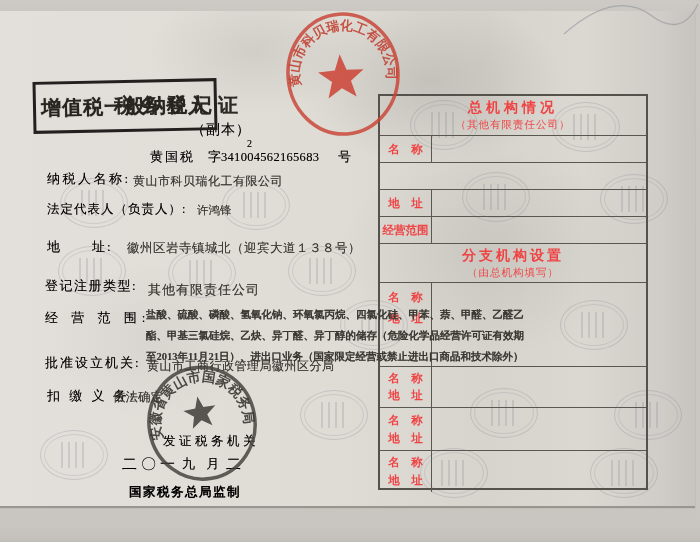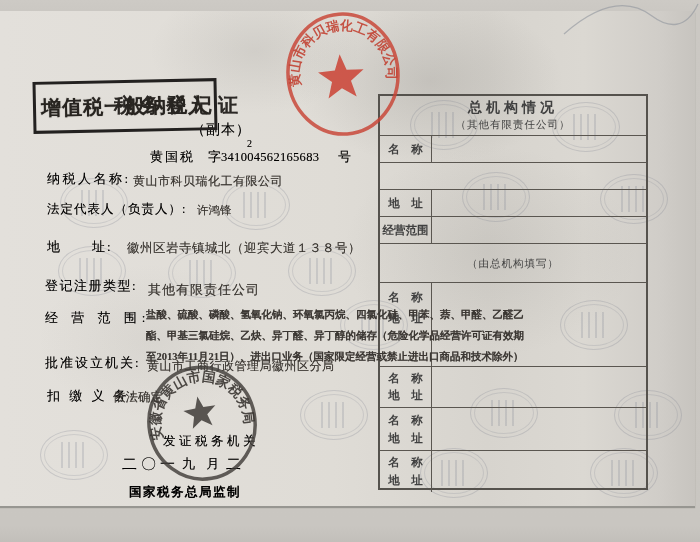--- a/index.html
+++ b/index.html
@@ -30,21 +30,21 @@
     text-shadow:0 0 1px rgba(40,36,32,.6);
   }
   .title{left:114px;top:92px;font-size:20px;font-weight:bold;letter-spacing:6px;color:#2b2825;}
   .copy{left:191px;top:121px;font-size:14px;letter-spacing:1px;}
   .lbl{font-size:13px;}
   .val{font-size:12.5px;color:#3a3631;}
   .scope{position:absolute;left:146px;top:304px;z-index:4;}
   .scope div{font-size:10.5px;line-height:21px;color:#3b3733;white-space:nowrap;font-weight:600;text-shadow:0 0 .5px rgba(55,50,45,.5);}
   .table{
     position:absolute;left:378px;top:94px;width:270px;height:396px;z-index:2;
-    border:2px solid #55524d;box-sizing:border-box;color:#404040;
+    border:2px solid #55524d;box-sizing:border-box;color:#ef4444;
   }
   .thead{height:39px;display:flex;flex-direction:column;align-items:center;justify-content:center;}
   .thead .tt{font-size:14px;letter-spacing:4px;font-weight:bold;}
   .thead .ts{font-size:10.5px;letter-spacing:1px;margin-top:1px;}
   .trow{display:flex;border-top:1.2px solid #5a5650;box-sizing:border-box;}
   .tlabel{width:52px;border-right:1.2px solid #5a5650;box-sizing:border-box;display:flex;align-items:center;justify-content:center;font-size:11.5px;font-weight:bold;}
   .tcell{flex:1;}
   .tgroup .tlabel{flex-direction:column;justify-content:space-around;padding:3px 0;}
   .tgroup.tall .tlabel{justify-content:flex-start;row-gap:6px;padding-top:7px;}
   .stamp{position:absolute;z-index:6;}
@@ -131,20 +131,21 @@
   </div>
   <div class="trow" style="height:27px">
     <div class="tlabel">地　址</div>
     <div class="tcell"></div>
   </div>
   <div class="trow" style="height:27px">
     <div class="tlabel">经营范围</div>
     <div class="tcell"></div>
   </div>
   <div class="thead" style="border-top:1.2px solid #5a5650;box-sizing:border-box">
+    <div class="tt" style="letter-spacing:3px">分支机构设置</div>
     <div class="ts">（由总机构填写）</div>
   </div>
   <div class="trow tgroup tall" style="height:84px">
     <div class="tlabel">
       <div>名　称</div>
       <div>地　址</div>
     </div>
     <div class="tcell"></div>
   </div>
   <div class="trow tgroup" style="height:41px">

